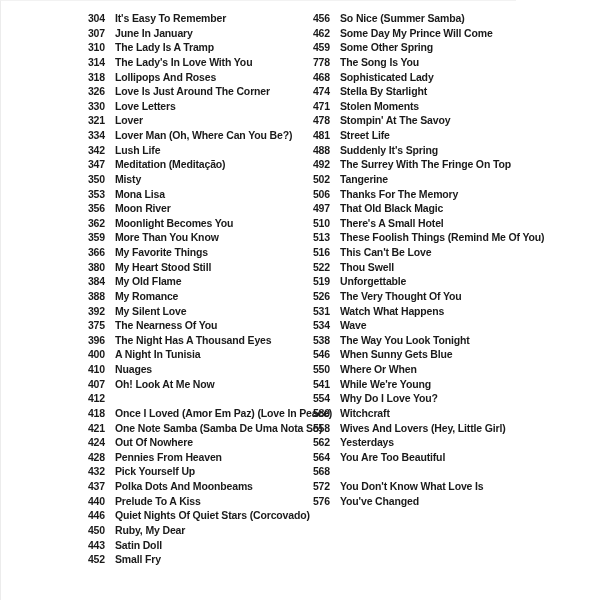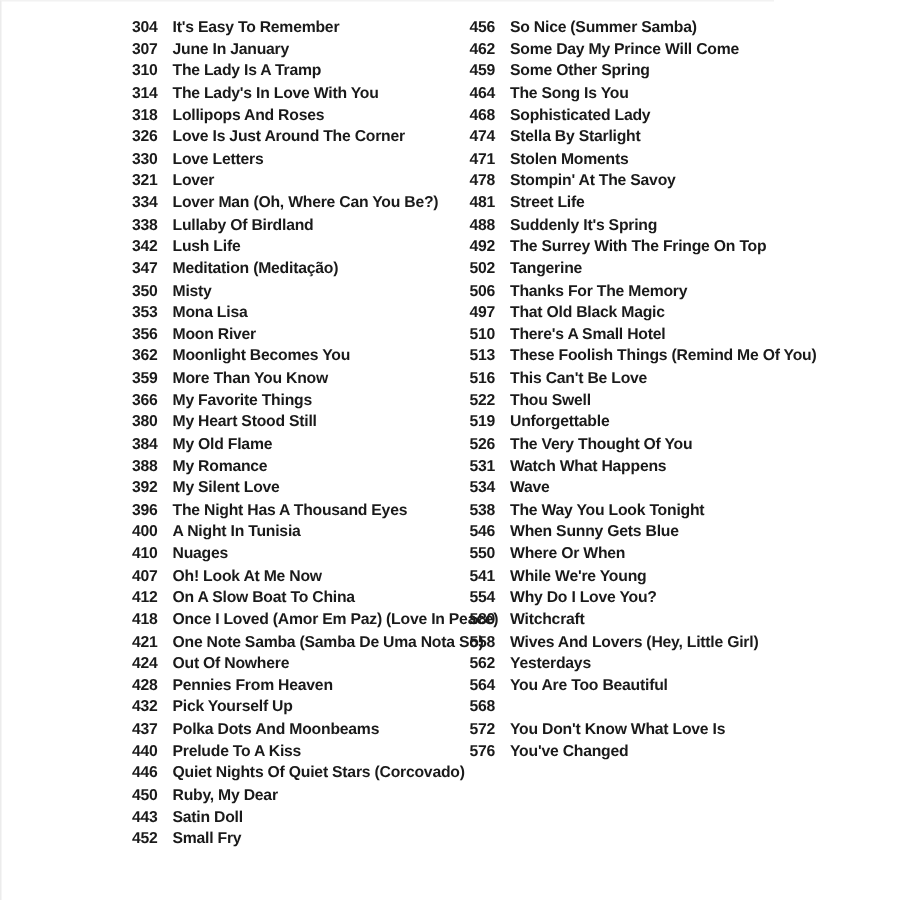--- a/index.html
+++ b/index.html
@@ -93,24 +93,20 @@
       <div class="row">
         <span class="num">321</span>
         <span class="title">Lover</span>
       </div>
 
       <div class="row">
         <span class="num">334</span>
         <span class="title">Lover Man (Oh, Where Can You Be?)</span>
       </div>
 
-      <div class="row">
-        <span class="num">338</span>
-        <span class="title">Lullaby Of Birdland</span>
-      </div>
 
       <div class="row">
         <span class="num">342</span>
         <span class="title">Lush Life</span>
       </div>
 
       <div class="row">
         <span class="num">347</span>
         <span class="title">Meditation (Meditação)</span>
       </div>
@@ -159,20 +155,24 @@
       <div class="row">
         <span class="num">388</span>
         <span class="title">My Romance</span>
       </div>
 
       <div class="row">
         <span class="num">392</span>
         <span class="title">My Silent Love</span>
       </div>
 
+      <div class="row">
+        <span class="num">375</span>
+        <span class="title">The Nearness Of You</span>
+      </div>
 
       <div class="row">
         <span class="num">396</span>
         <span class="title">The Night Has A Thousand Eyes</span>
       </div>
 
       <div class="row">
         <span class="num">400</span>
         <span class="title">A Night In Tunisia</span>
       </div>
@@ -182,21 +182,20 @@
         <span class="title">Nuages</span>
       </div>
 
       <div class="row">
         <span class="num">407</span>
         <span class="title">Oh! Look At Me Now</span>
       </div>
 
       <div class="row">
         <span class="num">412</span>
-        <span class="title">On A Slow Boat To China</span>
       </div>
 
       <div class="row">
         <span class="num">418</span>
         <span class="title">Once I Loved (Amor Em Paz) (Love In Peace)</span>
       </div>
 
       <div class="row">
         <span class="num">421</span>
         <span class="title">One Note Samba (Samba De Uma Nota So)</span>
@@ -259,21 +258,21 @@
         <span class="num">462</span>
         <span class="title">Some Day My Prince Will Come</span>
       </div>
 
       <div class="row">
         <span class="num">459</span>
         <span class="title">Some Other Spring</span>
       </div>
 
       <div class="row">
-        <span class="num">464</span>
+        <span class="num">778</span>
         <span class="title">The Song Is You</span>
       </div>
 
       <div class="row">
         <span class="num">468</span>
         <span class="title">Sophisticated Lady</span>
       </div>
 
       <div class="row">
         <span class="num">474</span>

